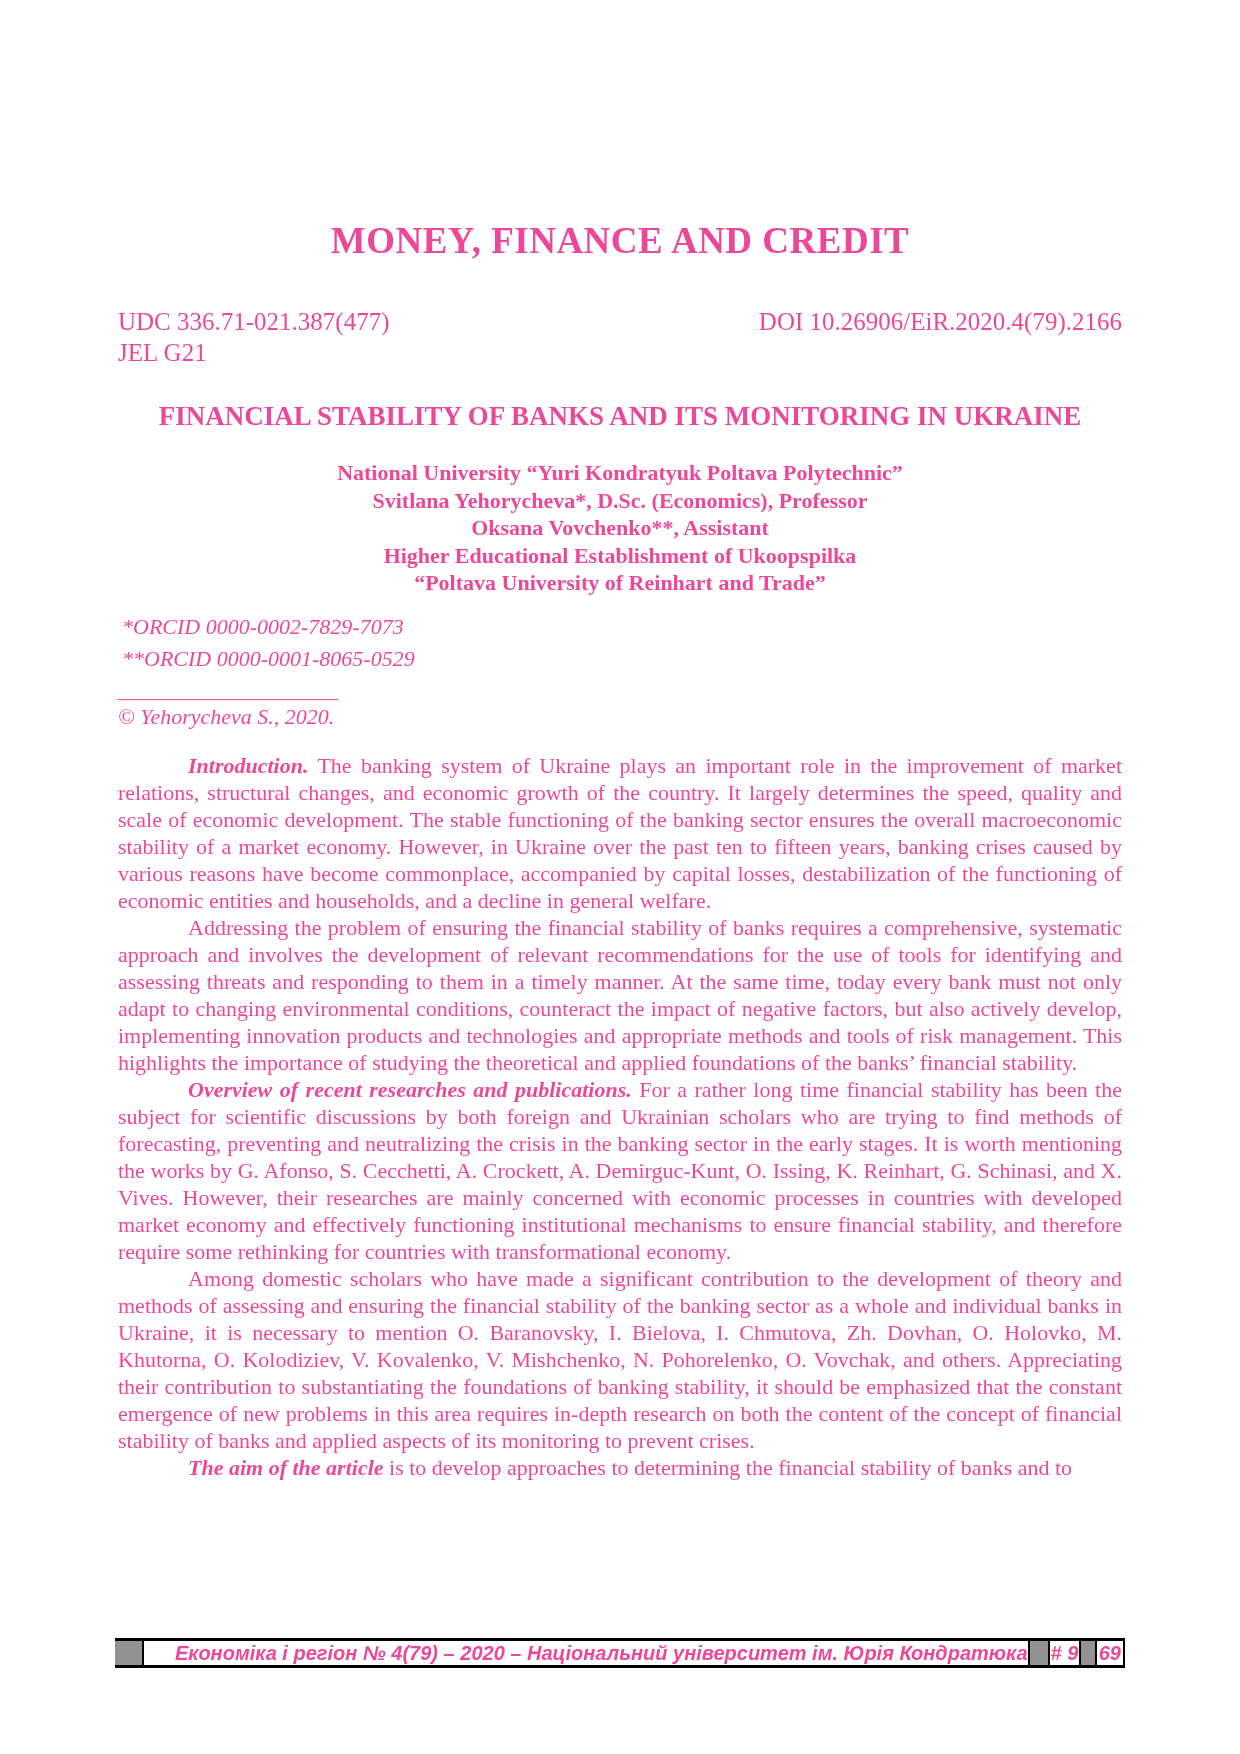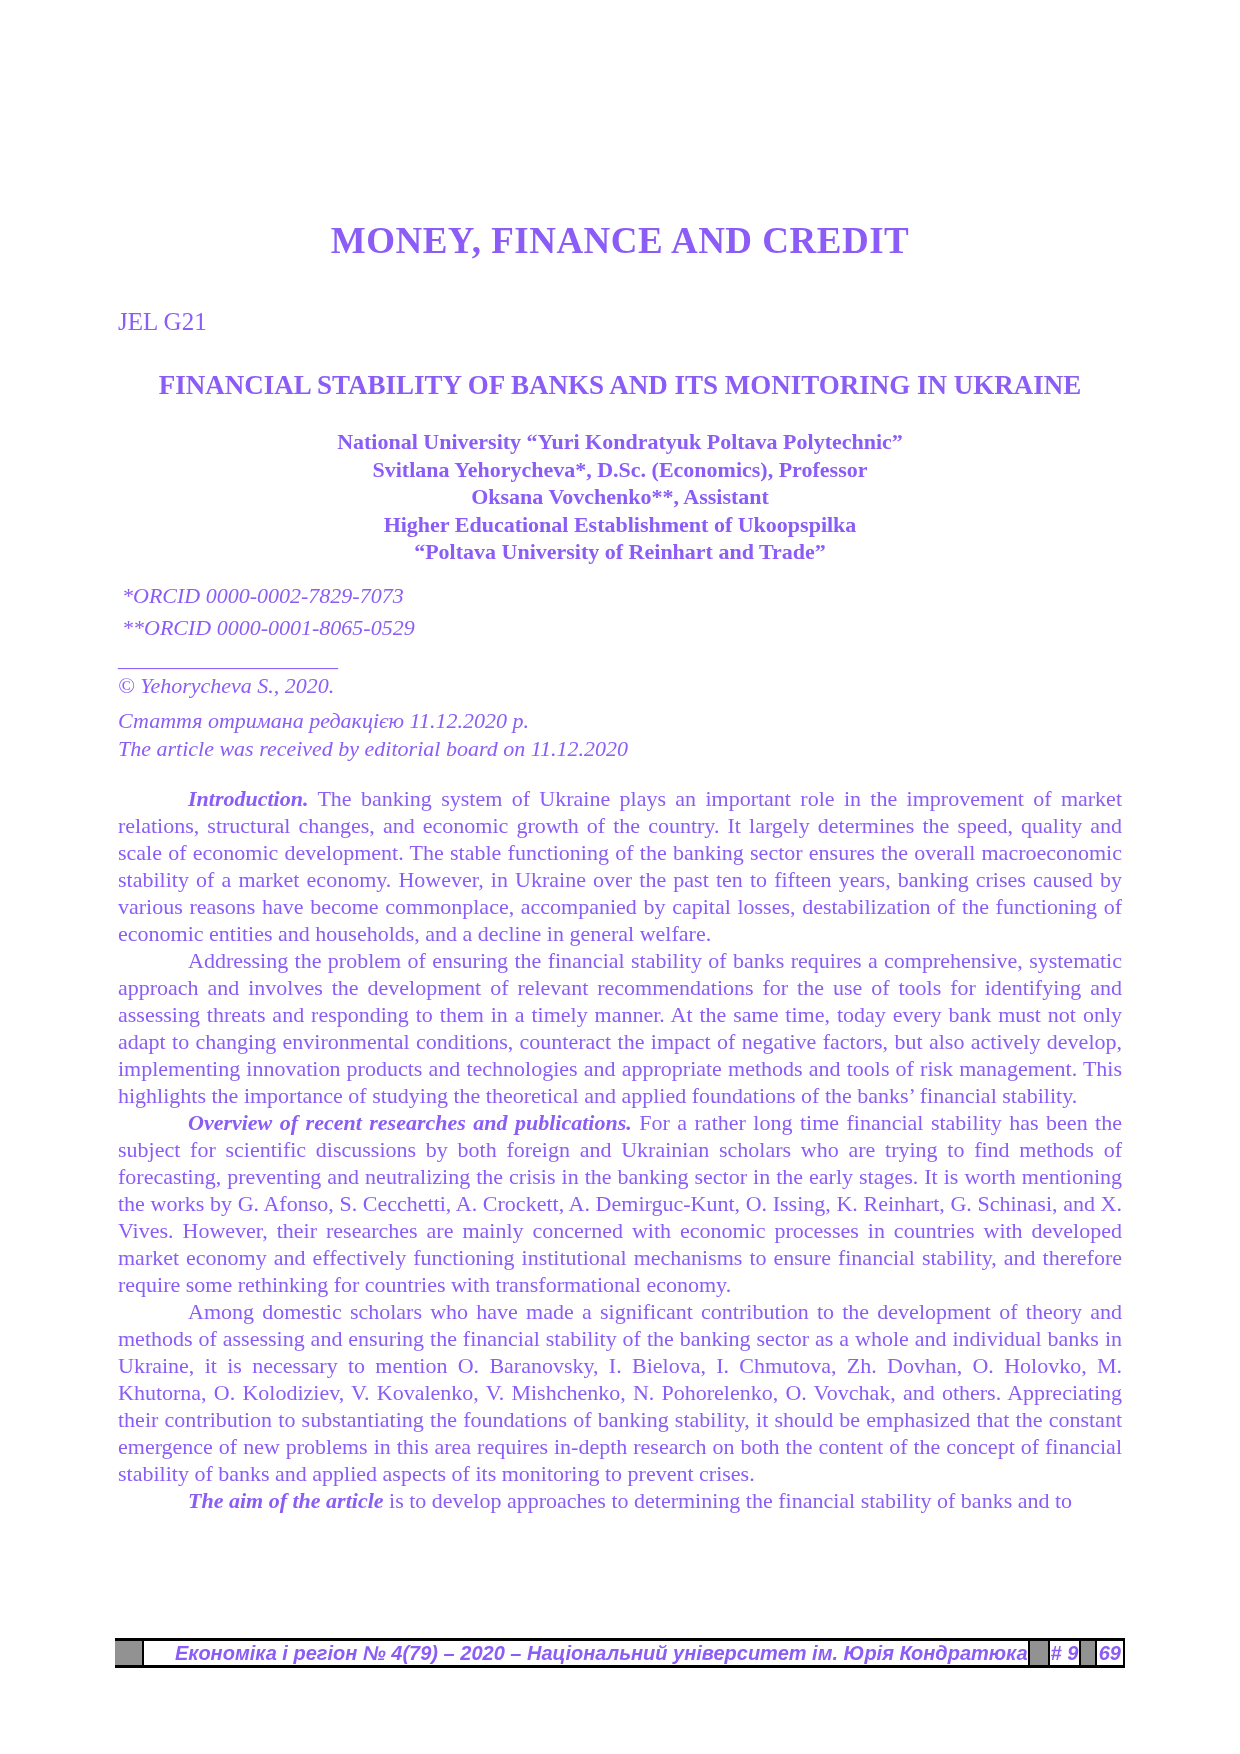--- a/index.html
+++ b/index.html
@@ -9,21 +9,21 @@
   }
   .page {
     position: relative;
     width: 1240px;
     height: 1754px;
     margin: 0 auto;
     background: #ffffff;
     box-sizing: border-box;
     padding: 0 118px;
     font-family: "Liberation Serif", serif;
-    color: #8b5cf6;
+    color: #ec4899;
     overflow: hidden;
   }
   .section-header {
     margin: 220px 0 0 0;
     font-size: 37px;
     line-height: 42px;
     font-weight: bold;
     text-align: center;
     letter-spacing: 0.5px;
   }
@@ -126,20 +126,24 @@
 </style>
 </head>
 <body>
 
 <div class="page">
 
   <h1 class="section-header">MONEY, FINANCE AND CREDIT</h1>
 
   <div class="meta-block">
     <div class="meta-row">
+      <span>UDC 336.71-021.387(477)</span>
+      <span>DOI 10.26906/EiR.2020.4(79).2166</span>
+    </div>
+    <div class="meta-row">
       <span>JEL G21</span>
     </div>
   </div>
 
   <h2 class="article-title">FINANCIAL STABILITY OF BANKS AND ITS MONITORING IN UKRAINE</h2>
 
   <div class="authors">
     <p>National University “Yuri Kondratyuk Poltava Polytechnic”</p>
     <p>Svitlana Yehorycheva*, D.Sc. (Economics), Professor</p>
     <p>Oksana Vovchenko**, Assistant</p>
@@ -150,24 +154,20 @@
   <div class="orcid-block">
     <p>*ORCID 0000-0002-7829-7073</p>
     <p>**ORCID 0000-0001-8065-0529</p>
   </div>
 
   <div class="copyright-block">
     <p class="separator-line">____________________</p>
     <p>© Yehorycheva S., 2020.</p>
   </div>
 
-  <div class="received-block">
-    <p>Стаття отримана редакцією 11.12.2020 р.</p>
-    <p>The article was received by editorial board on 11.12.2020</p>
-  </div>
 
   <div class="body-text">
     <p><b>Introduction.</b><span> The banking system of Ukraine plays an important role in the improvement of market relations, structural changes, and economic growth of the country. It largely determines the speed, quality and scale of economic development. The stable functioning of the banking sector ensures the overall macroeconomic stability of a market economy. However, in Ukraine over the past ten to fifteen years, banking crises caused by various reasons have become commonplace, accompanied by capital losses, destabilization of the functioning of economic entities and households, and a decline in general welfare.</span></p>
     <p><b></b><span>Addressing the problem of ensuring the financial stability of banks requires a comprehensive, systematic approach and involves the development of relevant recommendations for the use of tools for identifying and assessing threats and responding to them in a timely manner. At the same time, today every bank must not only adapt to changing environmental conditions, counteract the impact of negative factors, but also actively develop, implementing innovation products and technologies and appropriate methods and tools of risk management. This highlights the importance of studying the theoretical and applied foundations of the banks’ financial stability.</span></p>
     <p><b>Overview of recent researches and publications.</b><span> For a rather long time financial stability has been the subject for scientific discussions by both foreign and Ukrainian scholars who are trying to find methods of forecasting, preventing and neutralizing the crisis in the banking sector in the early stages. It is worth mentioning the works by G. Afonso, S. Cecchetti, A. Crockett, A. Demirguc-Kunt, O. Issing, K. Reinhart, G. Schinasi, and X. Vives. However, their researches are mainly concerned with economic processes in countries with developed market economy and effectively functioning institutional mechanisms to ensure financial stability, and therefore require some rethinking for countries with transformational economy.</span></p>
     <p><b></b><span>Among domestic scholars who have made a significant contribution to the development of theory and methods of assessing and ensuring the financial stability of the banking sector as a whole and individual banks in Ukraine, it is necessary to mention O. Baranovsky, I. Bielova, I. Chmutova, Zh. Dovhan, O. Holovko, M. Khutorna, O. Kolodiziev, V. Kovalenko, V. Mishchenko, N. Pohorelenko, O. Vovchak, and others. Appreciating their contribution to substantiating the foundations of banking stability, it should be emphasized that the constant emergence of new problems in this area requires in-depth research on both the content of the concept of financial stability of banks and applied aspects of its monitoring to prevent crises.</span></p>
     <p><b>The aim of the article</b><span> is to develop approaches to determining the financial stability of banks and to</span></p>
   </div>
 
   <div class="footer-bar">

